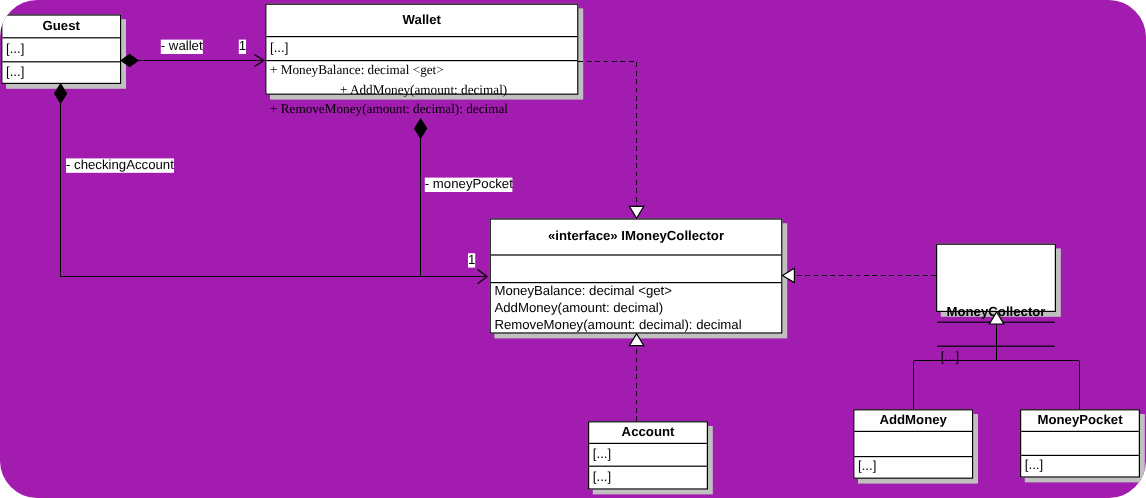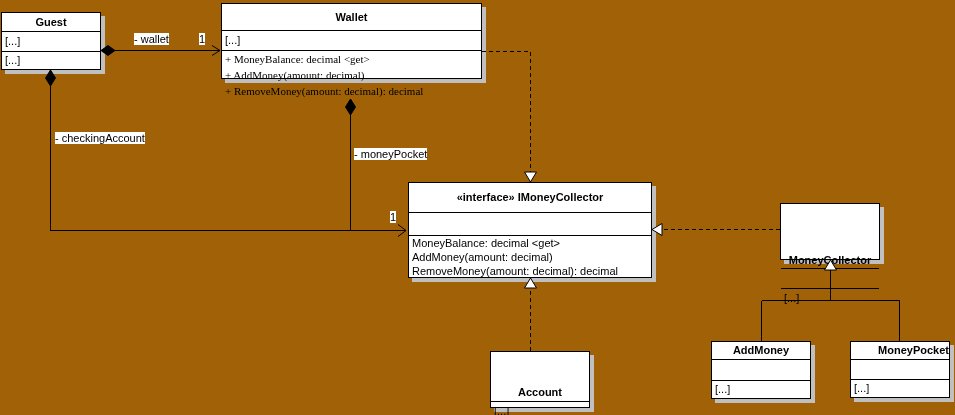--- a/index.html
+++ b/index.html
@@ -1,18 +1,18 @@
 <!DOCTYPE html>
 <html><head>
 <meta charset="utf-8">
 <style>
   html,body{margin:0;padding:0;background:#ffffff;}
   #canvas{
-    position:relative;width:955px;height:415px;background:#a16207;overflow:hidden;
-    font-family:"Liberation Sans",sans-serif;color:#000;
+    position:relative;width:955px;height:415px;background:#a21caf;overflow:hidden;
+    font-family:"Liberation Sans",sans-serif;color:#000;border-radius:31px;
   }
   .box{
     position:absolute;background:#fff;border:1px solid #000;
     box-shadow:4px 4px 0 #c0c0c0;box-sizing:border-box;
   }
   .box .title{
     font-weight:bold;font-size:11px;text-align:center;
     border-bottom:1px solid #000;box-sizing:border-box;overflow:hidden;white-space:nowrap;
   }
   .comp{
@@ -41,21 +41,21 @@
     </div>
   </div>
 
   <div class="box" style="left:221px;top:3px;width:261px;height:76px;">
     <div class="title" style="height:27px;line-height:26px;">Wallet</div>
     <div class="comp" style="height:20px;line-height:19px;">
       <div class="member">[...]</div>
     </div>
     <div class="comp last" style="height:47px;font-family:Liberation Serif, serif;">
       <div class="member" style="line-height:16px;">+ MoneyBalance: decimal &lt;get&gt;</div>
-      <div class="member" style="line-height:16px;">+ AddMoney(amount: decimal)</div>
+      <div class="member" style="line-height:16px;text-align:center;">+ AddMoney(amount: decimal)</div>
       <div class="member" style="line-height:16px;">+ RemoveMoney(amount: decimal): decimal</div>
     </div>
   </div>
 
   <div class="box" style="left:408px;top:182px;width:244px;height:96px;">
     <div class="title" style="height:30px;line-height:29px;">«interface» IMoneyCollector</div>
     <div class="comp" style="height:23px;"></div>
     <div class="comp last" style="height:41px;">
       <div class="member" style="line-height:14px;">MoneyBalance: decimal &lt;get&gt;</div>
       <div class="member" style="line-height:14px;">AddMoney(amount: decimal)</div>
@@ -65,39 +65,39 @@
 
   <div class="box" style="left:780px;top:203px;width:100px;height:57px;">
     <div class="title" style="height:17px;line-height:16px;margin-top:48px;">MoneyCollector</div>
     <div class="comp" style="height:20px;"></div>
     <div class="comp last" style="height:18px;line-height:18px;">
       <div class="member">[...]</div>
     </div>
   </div>
 
   <div class="box" style="left:490px;top:351px;width:100px;height:57px;">
-    <div class="title" style="height:18px;line-height:17px;margin-top:32px;">Account</div>
+    <div class="title" style="height:18px;line-height:17px;">Account</div>
     <div class="comp" style="height:19px;line-height:18px;">
       <div class="member">[...]</div>
     </div>
     <div class="comp last" style="height:18px;line-height:18px;">
       <div class="member">[...]</div>
     </div>
   </div>
 
   <div class="box" style="left:711px;top:341px;width:100px;height:58px;">
     <div class="title" style="height:18px;line-height:17px;">AddMoney</div>
     <div class="comp" style="height:21px;"></div>
     <div class="comp last" style="height:17px;line-height:17px;">
       <div class="member">[...]</div>
     </div>
   </div>
 
   <div class="box" style="left:850px;top:341px;width:100px;height:57px;">
-    <div class="title" style="height:18px;line-height:17px;text-align:right;">MoneyPocket</div>
+    <div class="title" style="height:18px;line-height:17px;">MoneyPocket</div>
     <div class="comp" style="height:20px;"></div>
     <div class="comp last" style="height:17px;line-height:17px;">
       <div class="member">[...]</div>
     </div>
   </div>
 
   <div class="lbl" style="left:134px;top:33px;">- wallet</div>
   <div class="lbl" style="left:199px;top:33px;">1</div>
   <div class="lbl" style="left:55px;top:132px;text-align:center;">- checkingAccount</div>
   <div class="lbl" style="left:354px;top:148px;">- moneyPocket</div>

